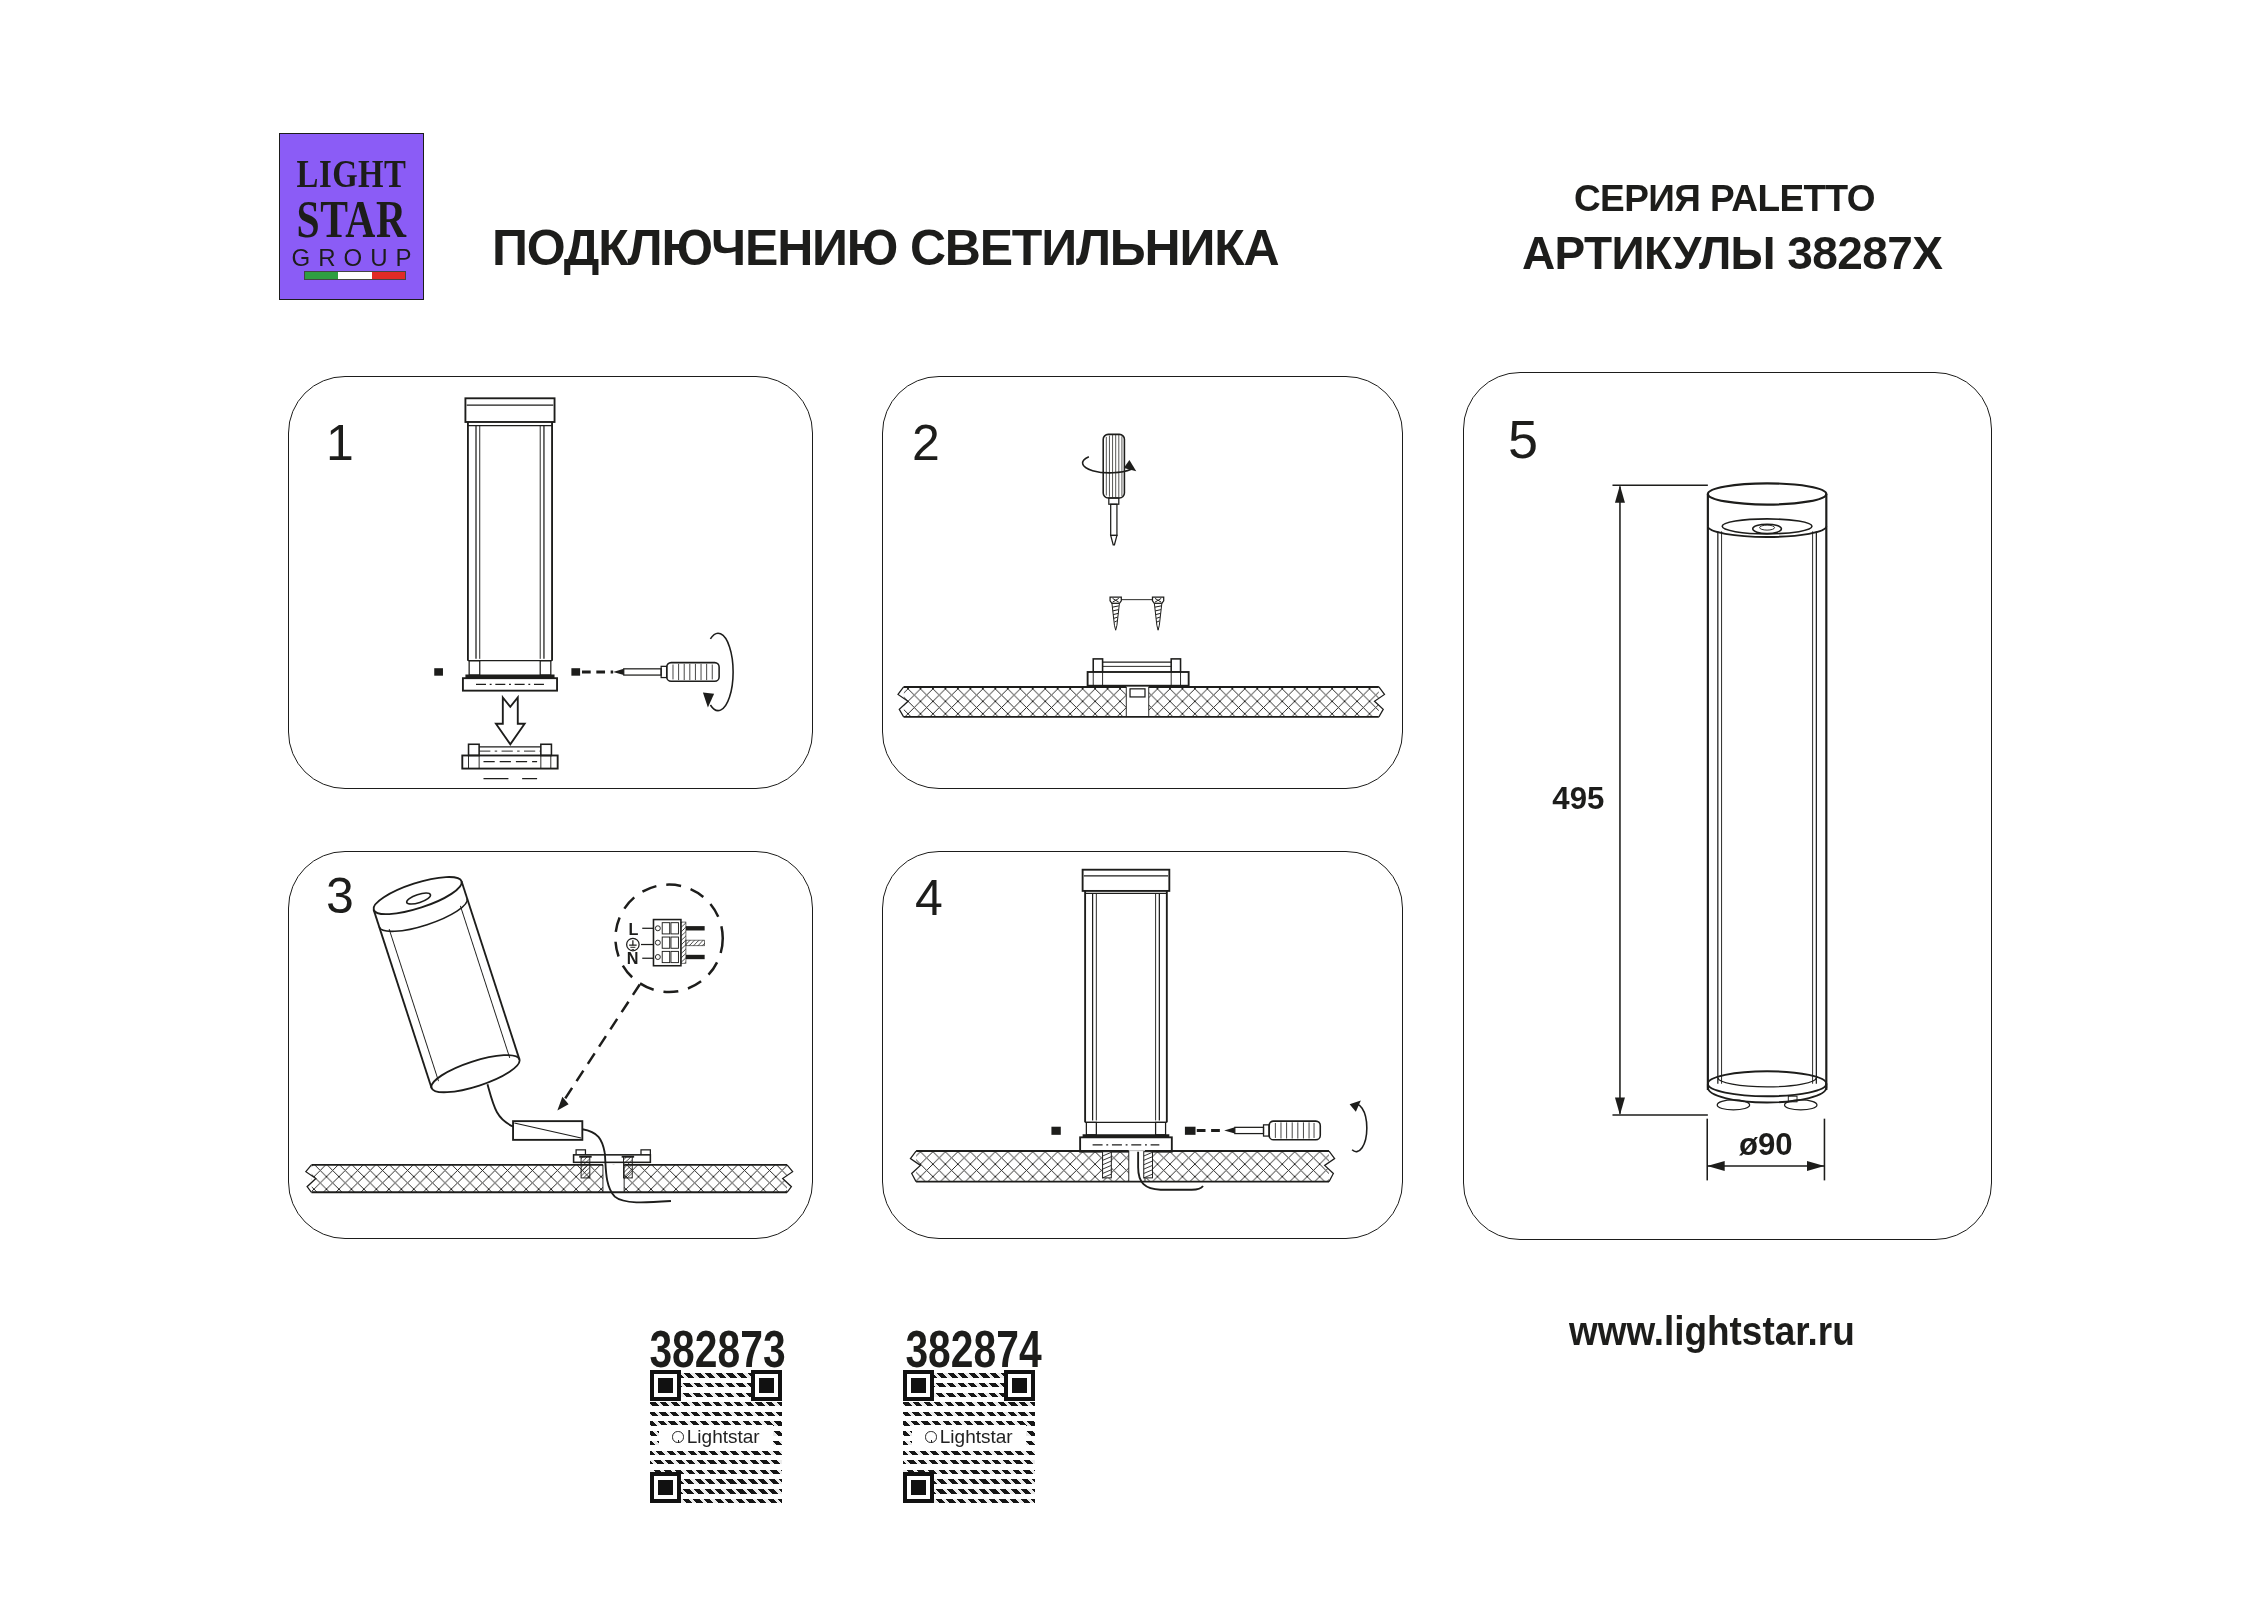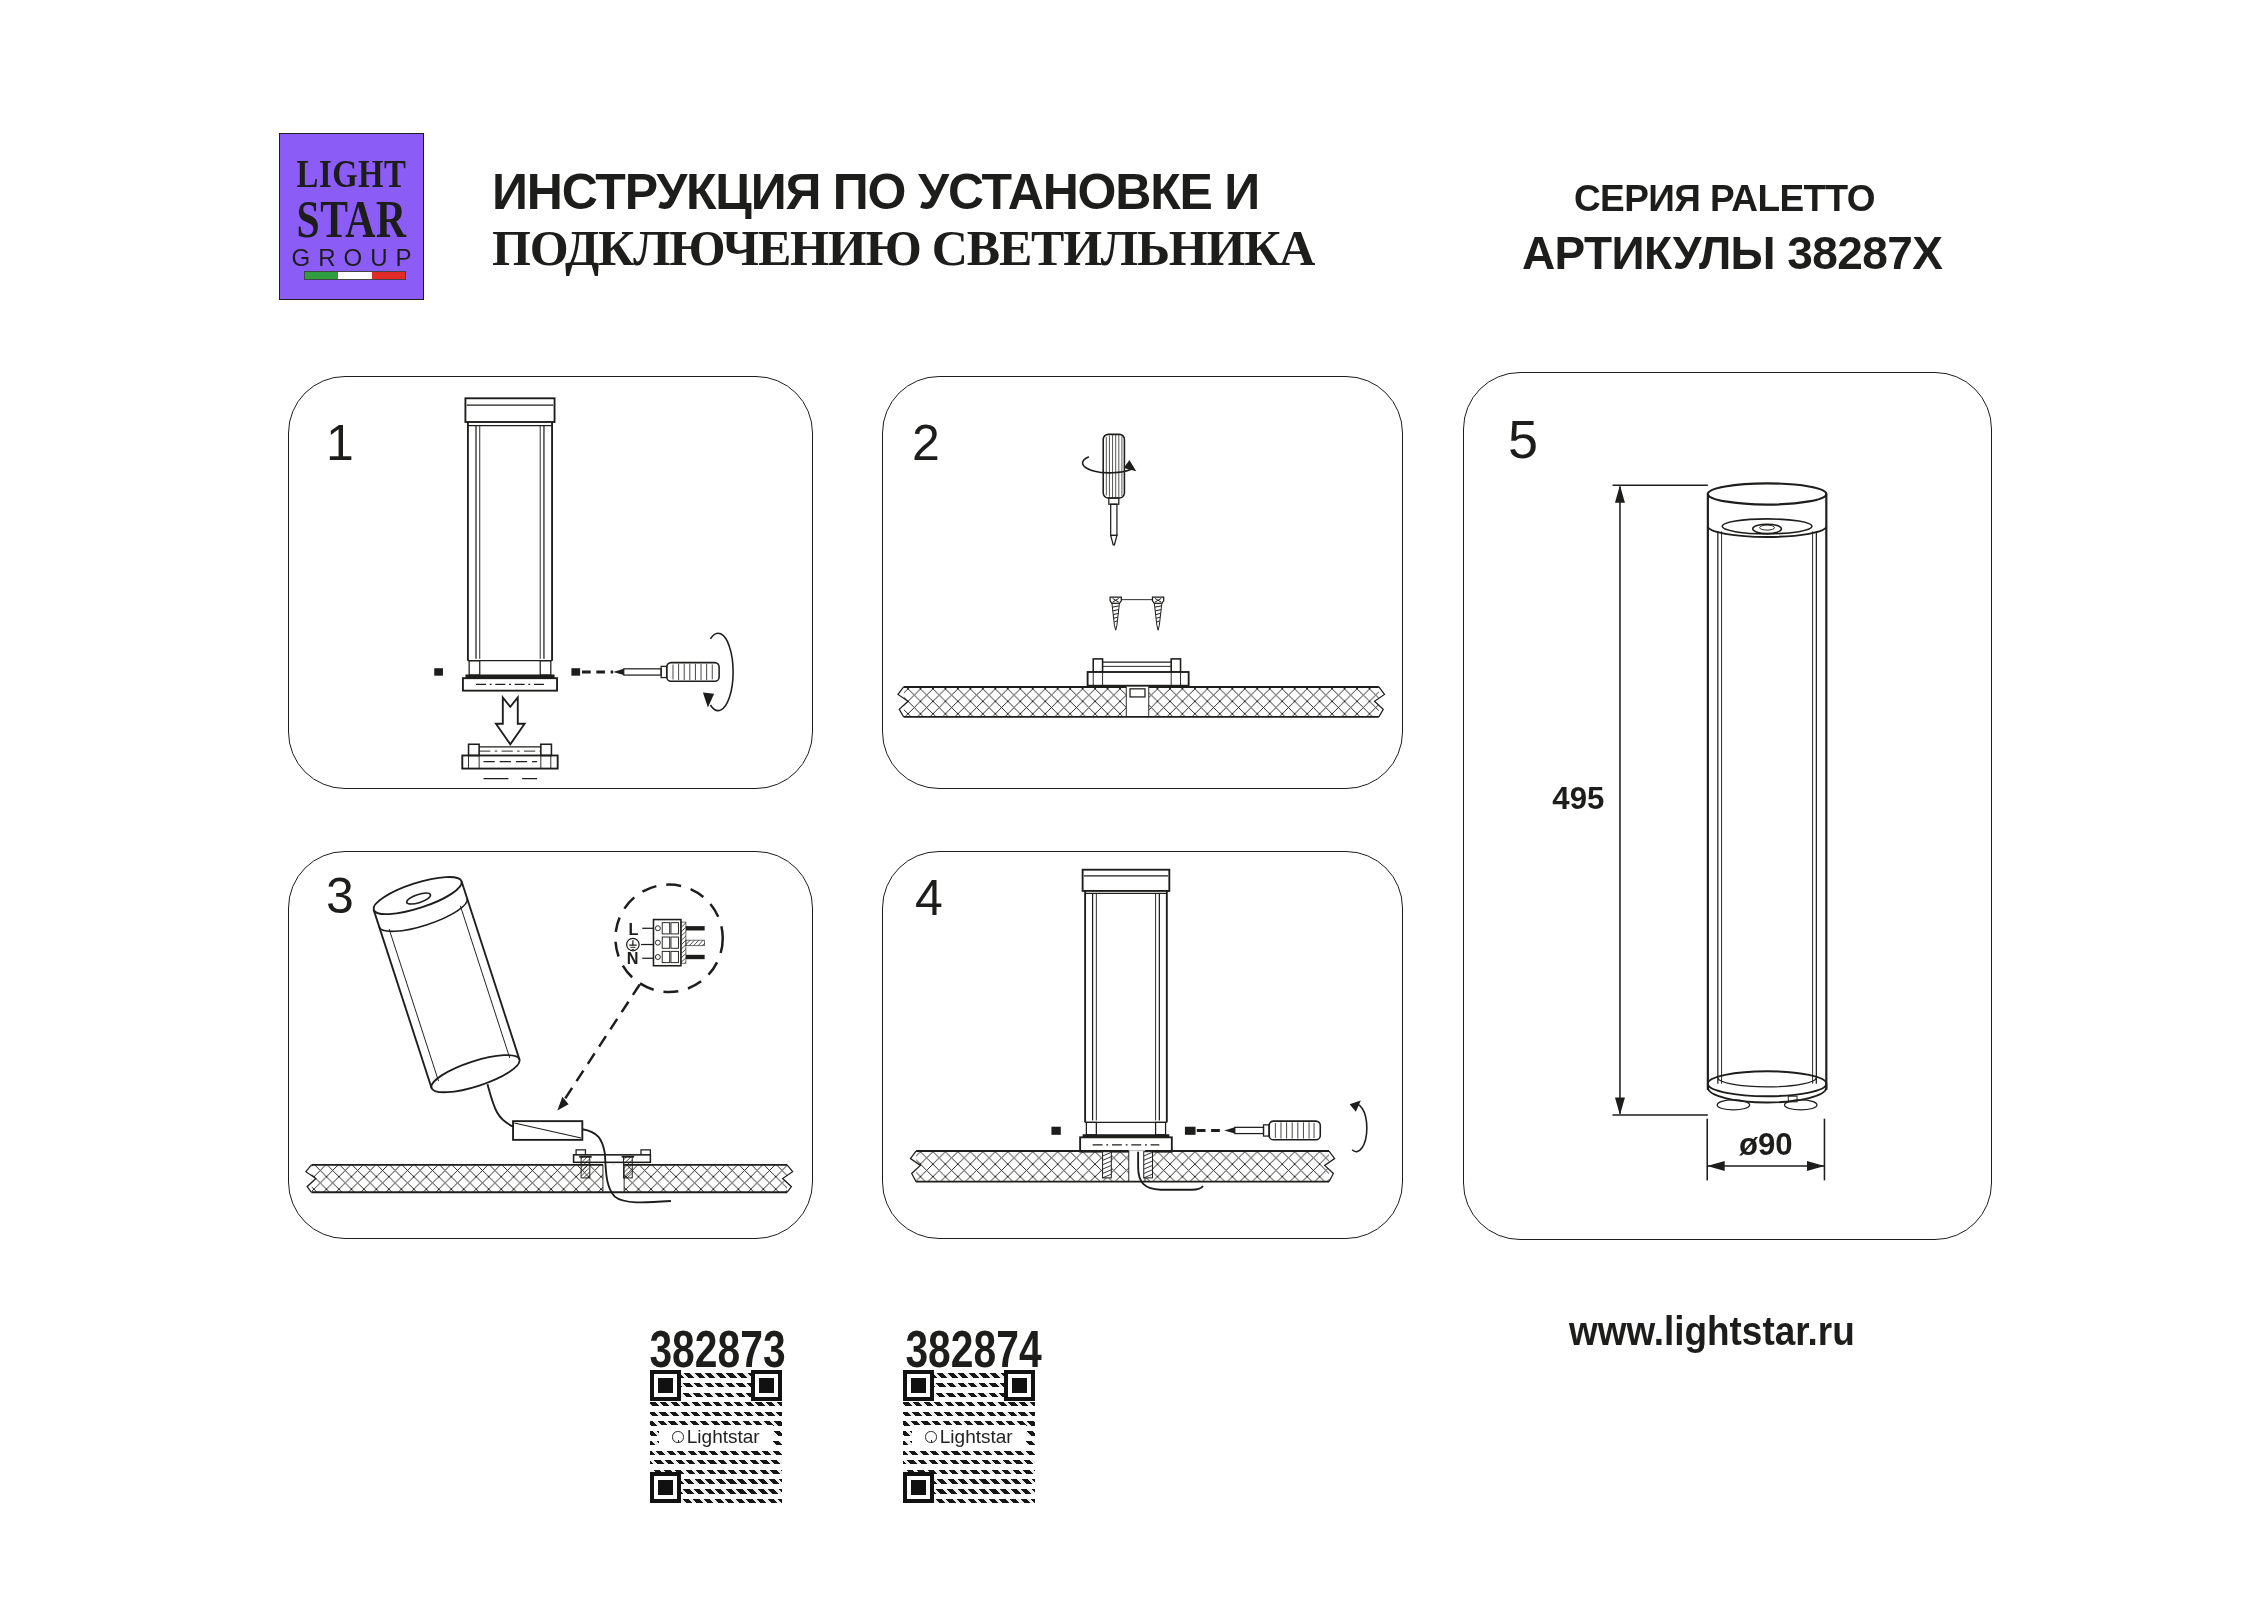--- a/index.html
+++ b/index.html
@@ -11,21 +11,21 @@
   .logo-word{width:100%;text-align:center;font-family:"Liberation Serif",serif;font-weight:bold;
              transform:scaleX(.8);transform-origin:center;line-height:1;}
   #logo-light{top:18.7px;font-size:41px;letter-spacing:0.6px;}
   #logo-star{top:60px;font-size:52px;letter-spacing:0.6px;}
   #logo-group{top:112px;width:100%;text-align:center;font-size:24px;font-weight:400;
               letter-spacing:8px;text-indent:8px;line-height:1;}
   #logo-flag{left:24px;top:137px;width:100px;height:6.9px;border:0.6px solid #444;display:flex;}
   #logo-flag div{flex:1;height:100%;}
   .title-line{left:492px;font-size:50px;font-weight:bold;letter-spacing:-1.2px;line-height:1;white-space:nowrap;}
   #title1{top:167px;}
-  #title2{top:223px;font-family:Liberation Serif, serif;}
+  #title2{top:223px;}
   #series{left:1522px;top:178px;width:405px;text-align:center;font-size:37px;font-weight:bold;
           letter-spacing:-0.6px;white-space:nowrap;}
   #articles-x{left:1522px;top:226px;width:405px;text-align:center;font-size:46px;font-weight:bold;
           letter-spacing:-0.6px;white-space:nowrap;}
   
   .panel{border:1.9px solid #1d1d1b;border-radius:57px;background:#fff;}
   #panel1{left:288px;top:376px;width:523px;height:411px;}
   #panel2{left:882px;top:376px;width:519px;height:411px;}
   #panel3{left:288px;top:851px;width:523px;height:386px;}
   #panel4{left:882px;top:851px;width:519px;height:386px;}
@@ -62,21 +62,20 @@
     <div id="logo-light" class="abs logo-word">LIGHT</div>
     <div id="logo-star" class="abs logo-word">STAR</div>
     <div id="logo-group" class="abs">GROUP</div>
     <div id="logo-flag" class="abs">
       <div style="background:#2f9e41"></div>
       <div style="background:#ffffff"></div>
       <div style="background:#e02b26"></div>
     </div>
   </div>
 
-  <div id="title1" class="abs title-line">ИНСТРУКЦИЯ ПО УСТАНОВКЕ И</div>
   <div id="title2" class="abs title-line">ПОДКЛЮЧЕНИЮ СВЕТИЛЬНИКА</div>
   <div id="series" class="abs">СЕРИЯ PALETTO</div>
   <div id="articles-x" class="abs">АРТИКУЛЫ 38287X</div>
 
   <div id="panel1" class="abs panel">
     <span class="step-num" style="left:37px;top:41px;">1</span>
     <svg viewBox="0 0 839 659">
       <g stroke="#1d1d1b" fill="none">
         <g>
           <rect x="283" y="34" width="143" height="38" stroke-width="3"></rect>

